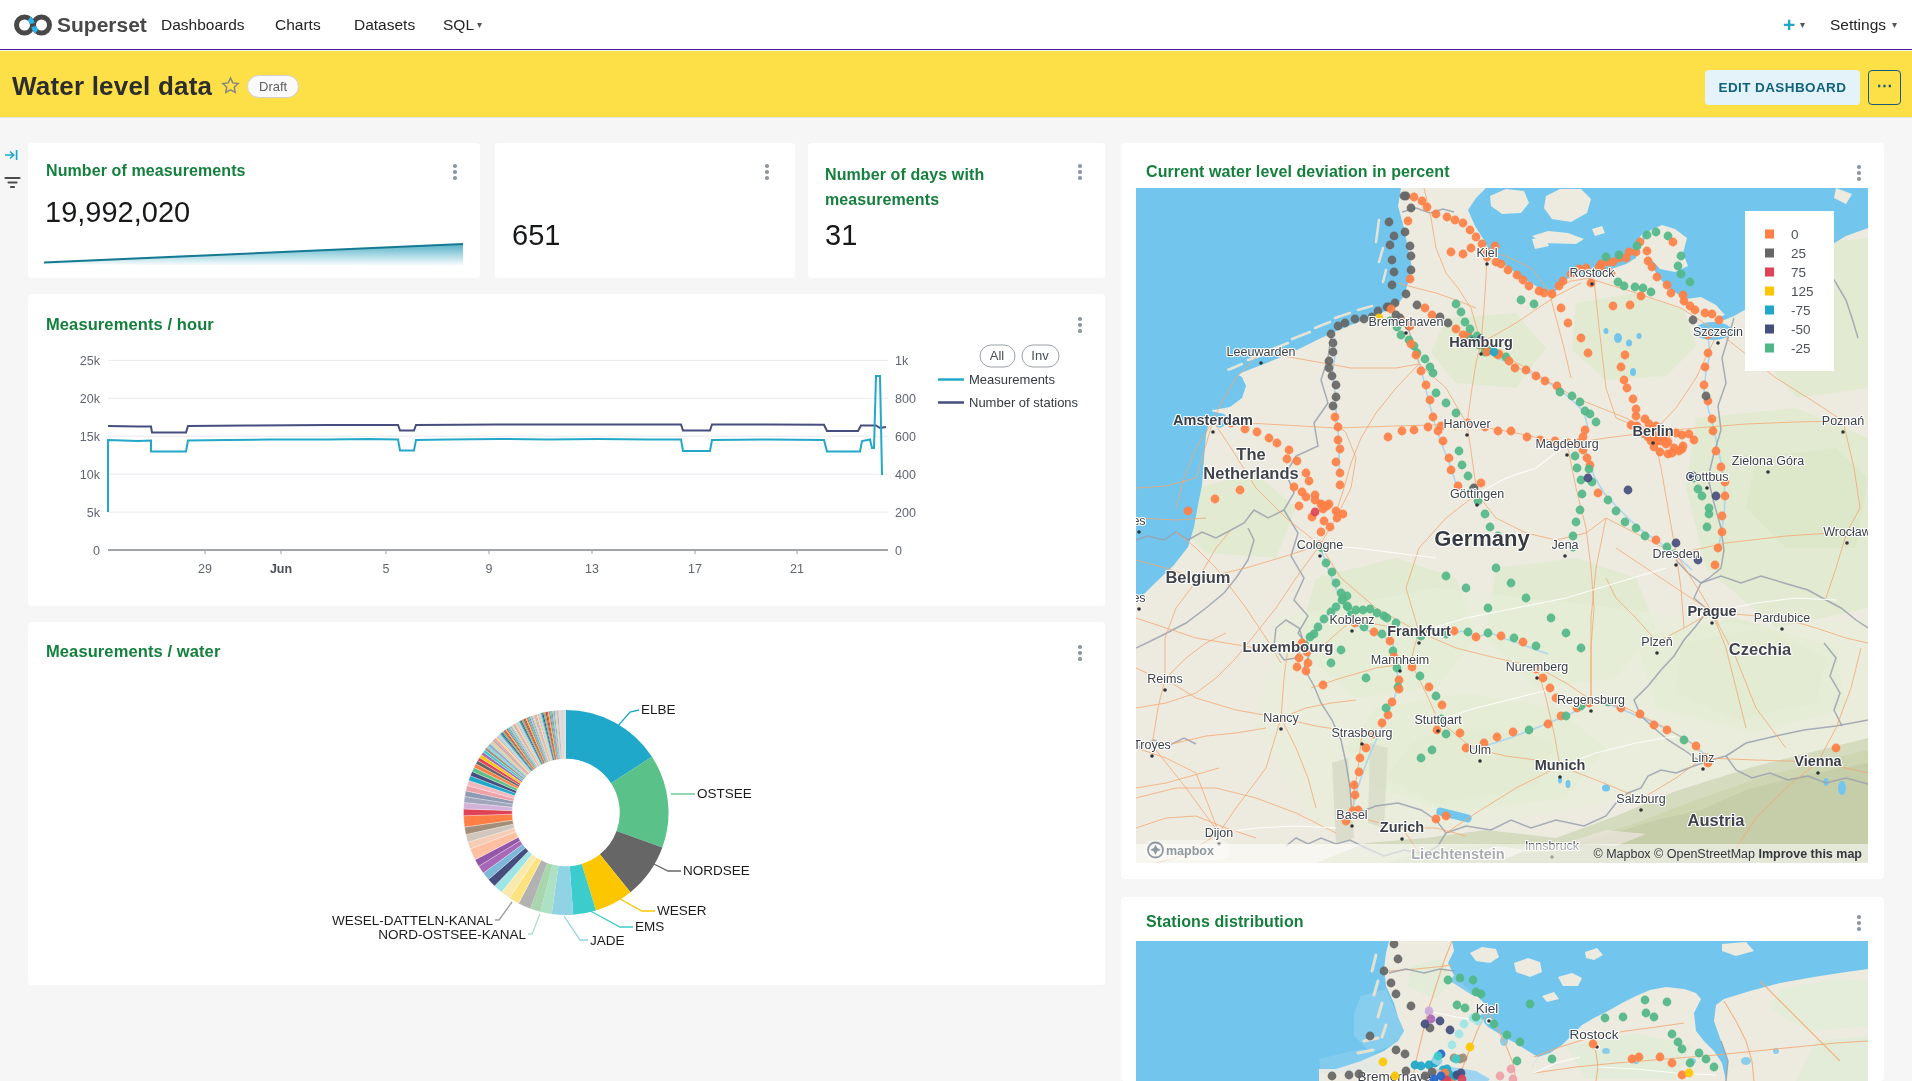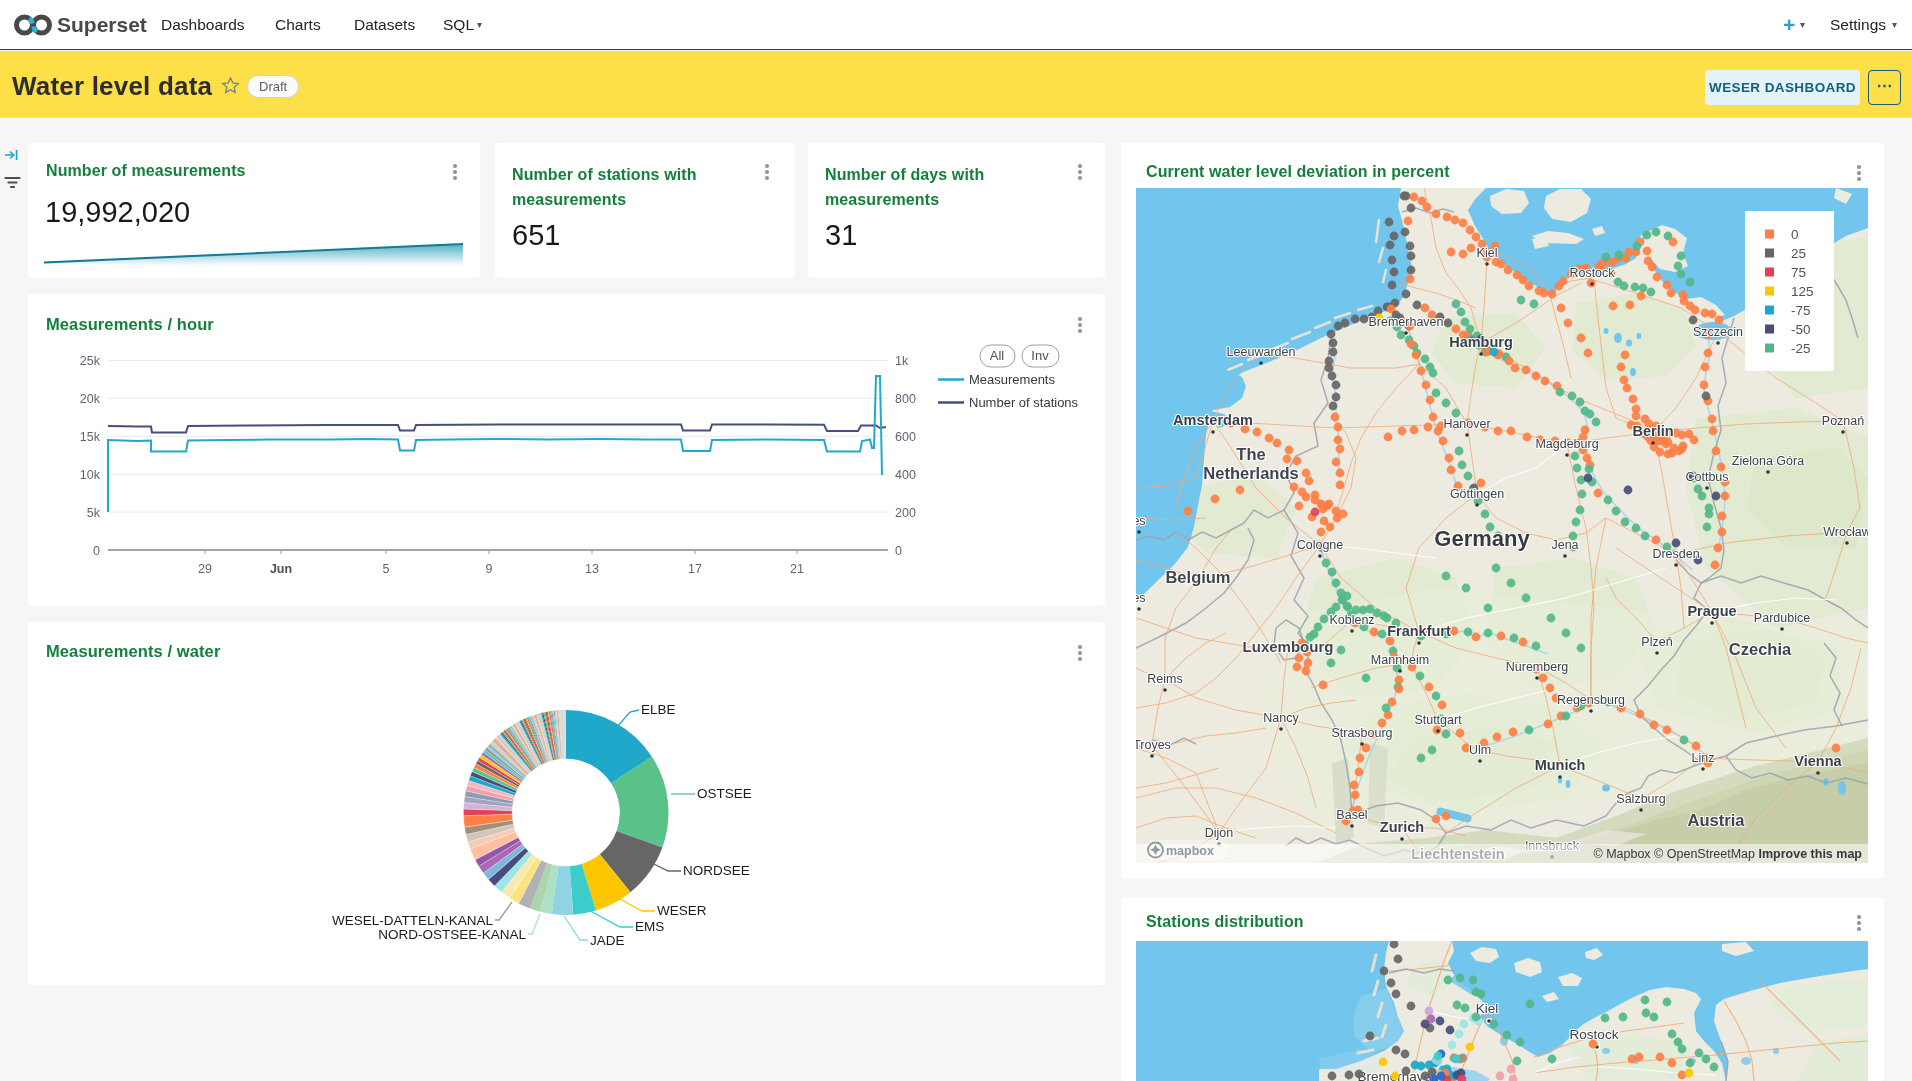--- a/index.html
+++ b/index.html
@@ -42,21 +42,21 @@
       <div class="navlink" style="left:1800px;color:#555;font-size:10px">▾</div>
       <div class="navlink" style="left:1830px">Settings</div>
       <div class="navlink" style="left:1892px;color:#555;font-size:10px">▾</div>
     </div>
     <div id="hdr">
       <h1 style="top:20px;font-weight:bold">Water level data</h1>
       <svg style="position:absolute;left:221px;top:25px" width="19" height="19" viewBox="0 0 24 24">
 <path d="M12 2.5l2.9 6.2 6.8.8-5 4.6 1.3 6.7-6-3.3-6 3.3 1.3-6.7-5-4.6 6.8-.8z" fill="none" stroke="#848484" stroke-width="1.8"></path>
       </svg>
       <div style="position:absolute;left:247px;top:24px;height:23px;line-height:21px;padding:0 11px;border:1px solid #cfcfcf;border-radius:12px;background:#fafafa;font-size:13px;color:#5f5f5f">Draft</div>
-      <div style="position:absolute;left:1705px;top:19px;width:155px;height:35px;background:#e3f3f9;border-radius:4px;text-align:center;line-height:35px;font-size:13.5px;font-weight:bold;color:#13627d;letter-spacing:0.4px">WESER DASHBOARD</div>
+      <div style="position:absolute;left:1705px;top:19px;width:155px;height:35px;background:#e3f3f9;border-radius:4px;text-align:center;line-height:35px;font-size:13.5px;font-weight:bold;color:#13627d;letter-spacing:0.4px">EDIT DASHBOARD</div>
       <div style="position:absolute;left:1868px;top:19px;width:33px;height:35px;border:1px solid #1a5a74;border-radius:4px;text-align:center;line-height:30px;font-size:16px;color:#1a5a74;font-weight:bold">⋯</div>
     </div>
     <svg style="position:absolute;left:4px;top:147px" width="15" height="16" viewBox="0 0 15 16">
 <path d="M1 8 h8.5 M6 4.5 l3.8 3.5 L6 11.5" stroke="#20a7c9" stroke-width="1.6" fill="none"></path>
 <path d="M12.6 3 v10" stroke="#20a7c9" stroke-width="1.7"></path>
     </svg>
 <svg style="position:absolute;left:4px;top:176px" width="17" height="14" viewBox="0 0 17 14">
 <path d="M1.5 2 h14 M4.5 6.5 h8 M7 11 h3" stroke="#4c4c4c" stroke-width="2.2" fill="none" stroke-linecap="round"></path>
     </svg>
     <div class="card" style="left:28px;top:143px;width:452px;height:135px"></div>
@@ -71,21 +71,20 @@
 <defs>
         <linearGradient id="spg" x1="0" y1="0" x2="0" y2="1">
 <stop offset="0" stop-color="#1a97b5" stop-opacity="0.75"></stop>
           <stop offset="1" stop-color="#1a97b5" stop-opacity="0"></stop>
         </linearGradient>
       </defs>
 <path d="M0 22.5 L419 4 L419 26 L0 24.5 Z" fill="url(#spg)"></path>
 <path d="M0 22.5 L419 4" stroke="#157a92" stroke-width="2" fill="none"></path>
     </svg>
     <div class="card" style="left:495px;top:143px;width:300px;height:135px"></div>
-    <div class="ctitle" style="left:512px;top:162px;width:230px;line-height:25px">Number of stations with measurements</div>
     <div class="dots3" style="left:765px;top:164px">
       <i></i>
       <i></i>
       <i></i>
     </div>
     <div class="bignum" style="left:512px;top:219px">651</div>
     <div class="card" style="left:808px;top:143px;width:297px;height:135px"></div>
     <div class="ctitle" style="left:825px;top:162px;width:220px;line-height:25px">Number of days with measurements</div>
     <div class="dots3" style="left:1078px;top:164px">
       <i></i>

